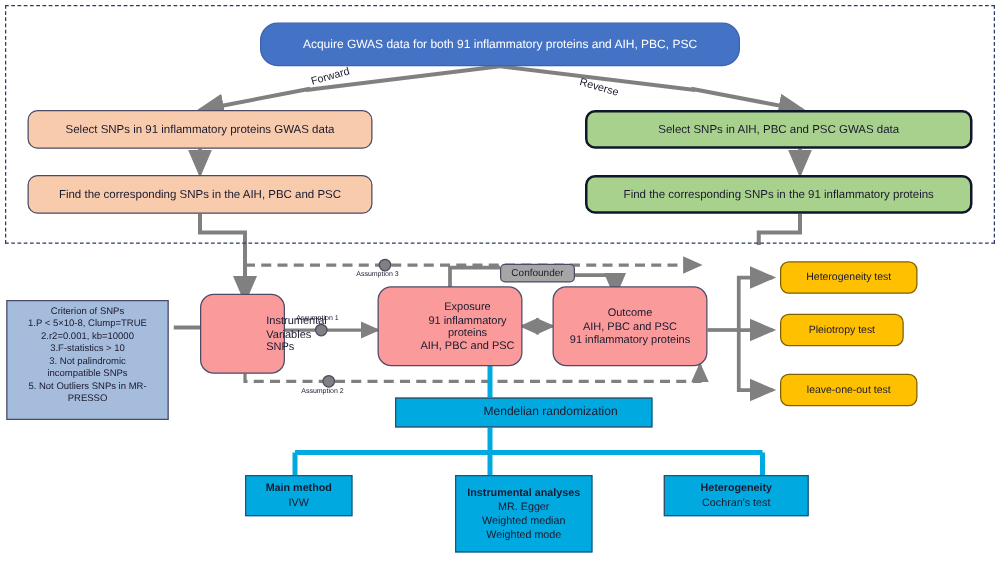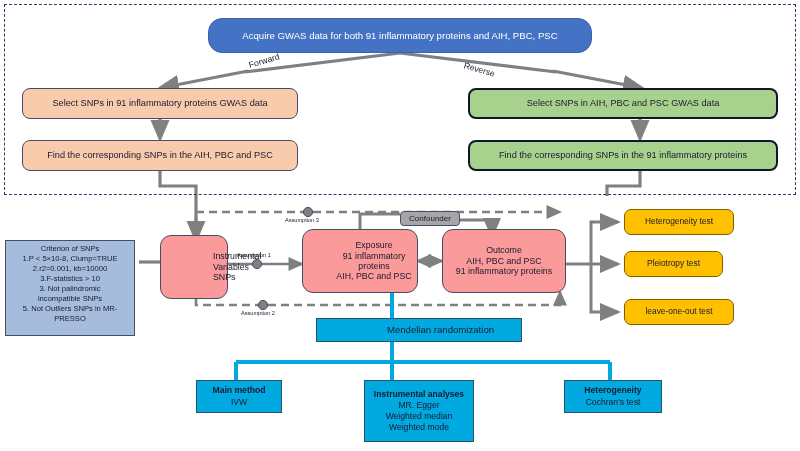--- a/index.html
+++ b/index.html
@@ -274,20 +274,20 @@
 
   <div class="node cyan small" style="left:364px; top:380px; width:110px; height:62px;">
     <div class="node-inner">
       <div class="bold">Instrumental analyses</div>
       <div>MR. Egger</div>
       <div>Weighted median</div>
       <div>Weighted mode</div>
     </div>
   </div>
 
-  <div class="node cyan small" style="left:564px; top:380px; width:98px; height:33px;">
+  <div class="node cyan small" style="left:531px; top:380px; width:116px; height:33px;">
     <div class="node-inner">
       <div class="bold">Heterogeneity</div>
       <div>Cochran's test</div>
     </div>
   </div>
 
 </div>
 
 </body></html>

